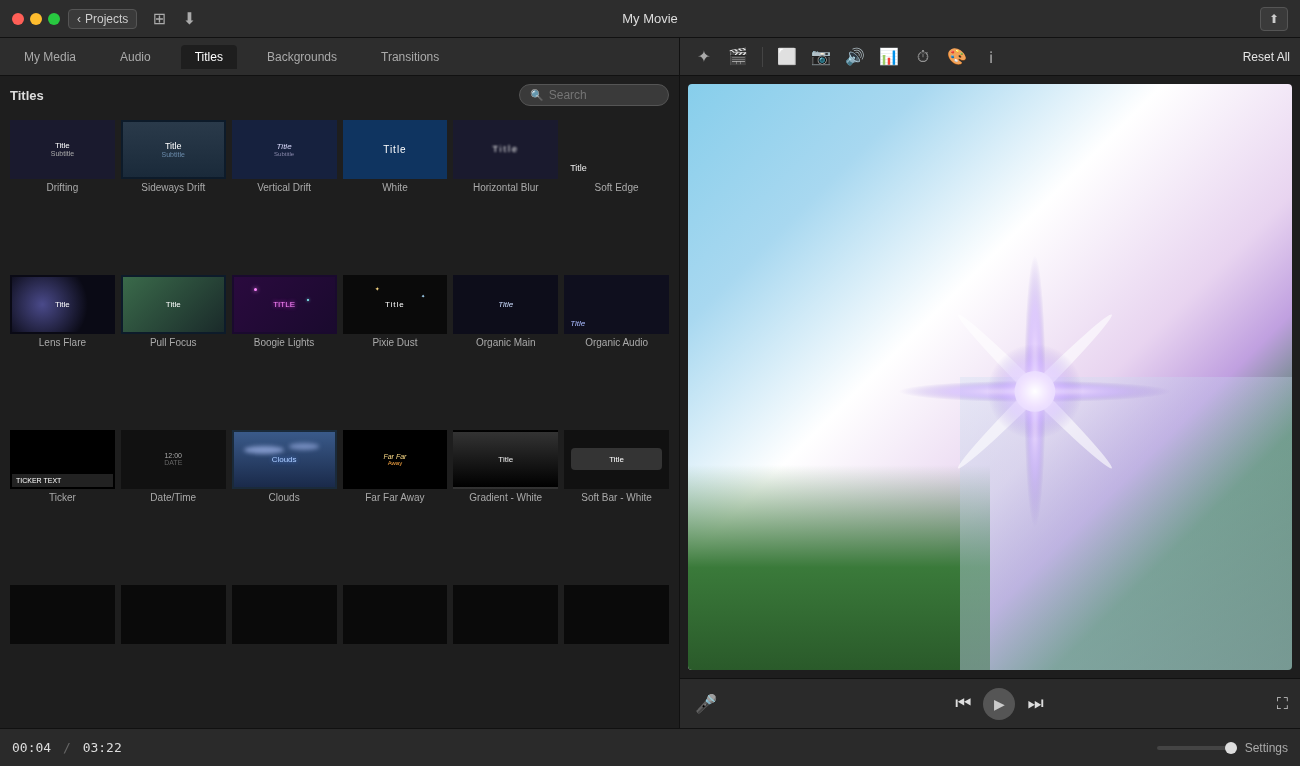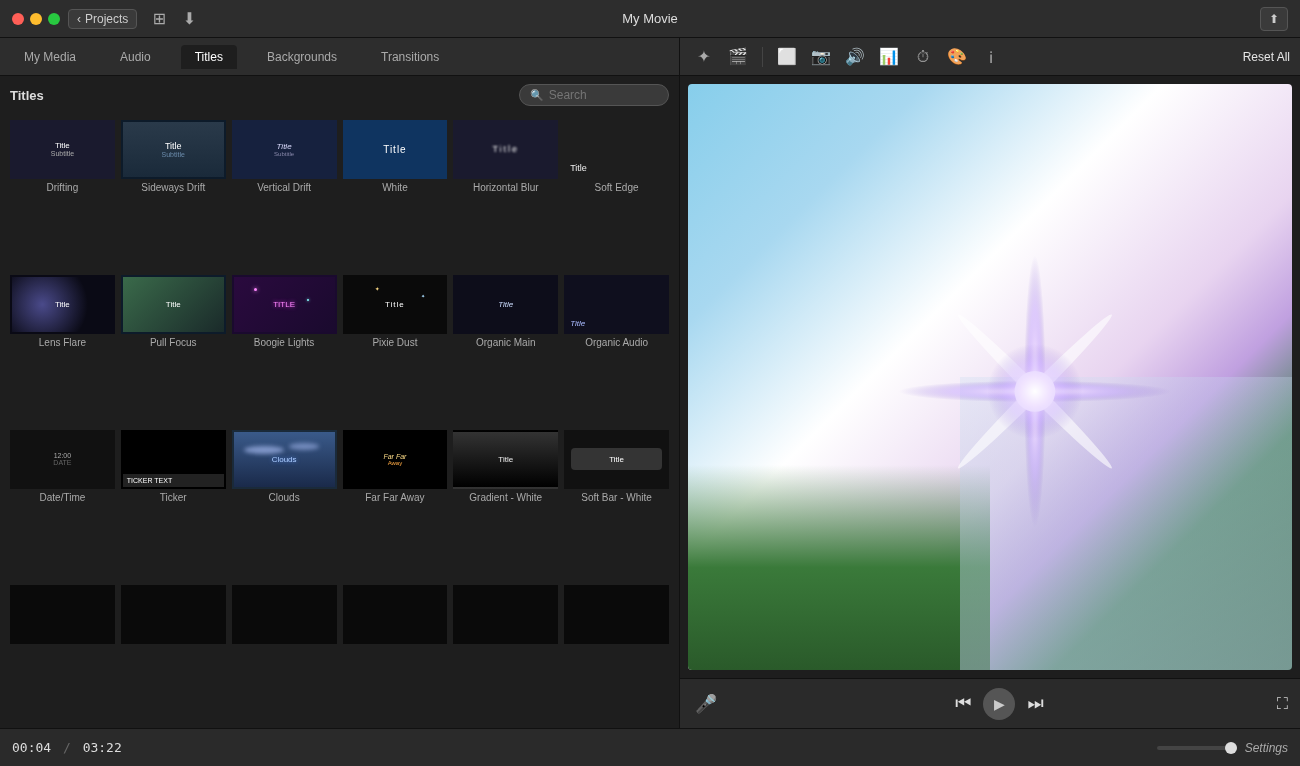--- a/index.html
+++ b/index.html
@@ -348,21 +348,20 @@
     .time-display {
       color: #ddd;
       font-size: 13px;
       font-family: monospace;
     }
     .time-sep { color: #666; margin: 0 4px; }
     .settings-area {
       display: flex;
       align-items: center;
       gap: 8px;
-      font-style: italic;
     }
     .speed-slider {
       width: 80px;
       height: 4px;
       background: #444;
       border-radius: 2px;
       position: relative;
     }
     .speed-slider-thumb {
       position: absolute;
@@ -584,41 +583,41 @@
 
       <div class="thumb-item thumb-organiclower">
         <div class="thumb-img">
           <div style="width:100%;height:100%;background:#0f0f1e;display:flex;align-items:flex-end;justify-content:flex-start;padding:4px;">
             <div class="thumb-title-text" style="font-size:8px;font-style:italic;color:#aabbff;">Title</div>
           </div>
         </div>
         <div class="thumb-label">Organic Audio</div>
       </div>
 
+      <div class="thumb-item thumb-ticker">
+        <div class="thumb-img">
+          <div style="width:100%;height:100%;background:#000;display:flex;align-items:flex-end;">
+            <div style="width:100%;background:#222;padding:3px 4px;">
+              <div class="thumb-title-text" style="font-size:7px;color:#fff;text-align:left;">TICKER TEXT</div>
+            </div>
+          </div>
+        </div>
+        <div class="thumb-label">Ticker</div>
+      </div>
+
       <div class="thumb-item thumb-datetime">
         <div class="thumb-img">
           <div style="width:100%;height:100%;background:#111;display:flex;align-items:center;justify-content:center;">
             <div style="text-align:center;">
               <div class="thumb-title-text" style="font-size:7px;color:#aaa;">12:00</div>
               <div class="thumb-subtitle-text" style="color:#666;">DATE</div>
             </div>
           </div>
         </div>
         <div class="thumb-label">Date/Time</div>
-      </div>
-
-      <div class="thumb-item thumb-ticker">
-        <div class="thumb-img">
-          <div style="width:100%;height:100%;background:#000;display:flex;align-items:flex-end;">
-            <div style="width:100%;background:#222;padding:3px 4px;">
-              <div class="thumb-title-text" style="font-size:7px;color:#fff;text-align:left;">TICKER TEXT</div>
-            </div>
-          </div>
-        </div>
-        <div class="thumb-label">Ticker</div>
       </div>
 
       <div class="thumb-item thumb-clouds">
         <div class="thumb-img">
           <div style="width:100%;height:100%;background:linear-gradient(to bottom,#3a5a8a,#1a2a4a);display:flex;align-items:center;justify-content:center;position:relative;overflow:hidden;">
             <div style="position:absolute;top:25%;left:10%;width:40%;height:15%;background:rgba(180,200,255,0.6);border-radius:50%;filter:blur(2px);"></div>
             <div style="position:absolute;top:20%;right:15%;width:30%;height:12%;background:rgba(180,200,255,0.5);border-radius:50%;filter:blur(2px);"></div>
             <div class="thumb-title-text" style="font-size:8px;color:#aaccff;text-shadow:0 0 4px rgba(100,150,255,0.8);">Clouds</div>
           </div>
         </div>

